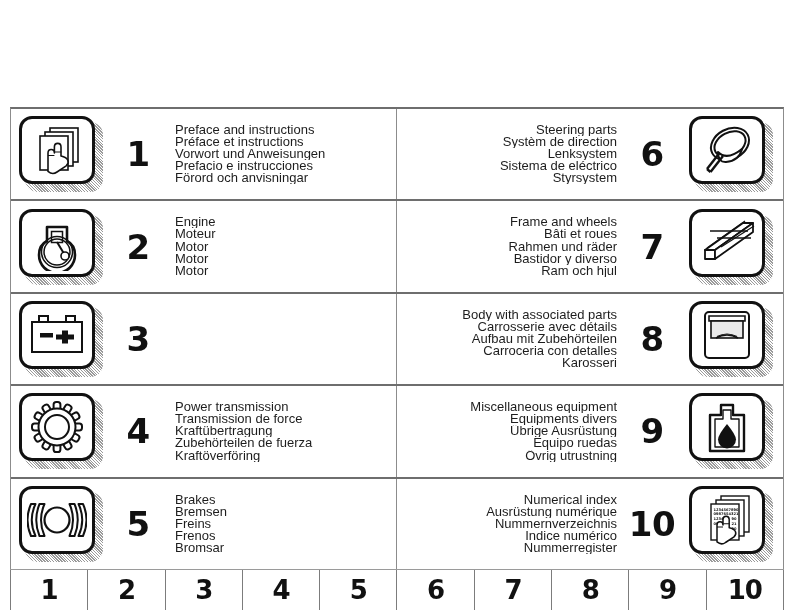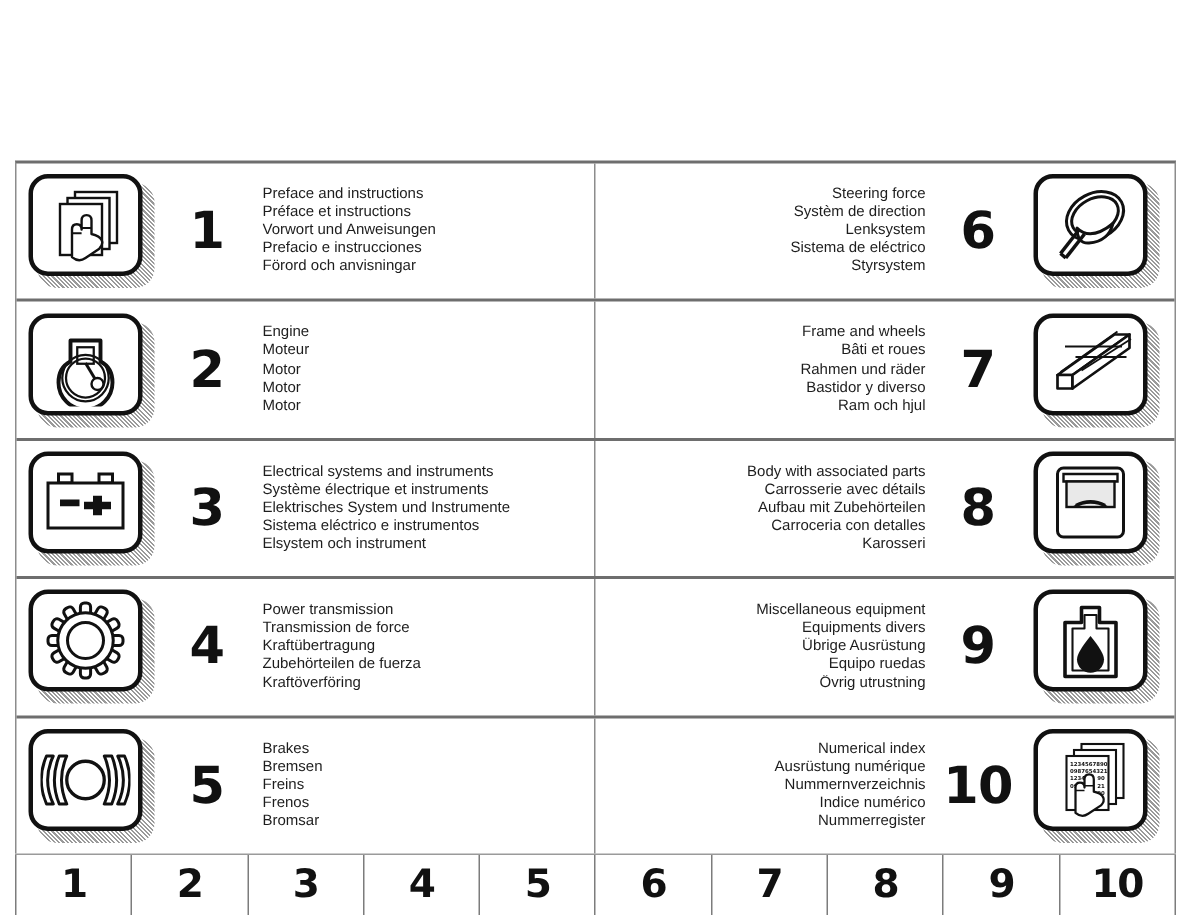--- a/index.html
+++ b/index.html
@@ -106,21 +106,21 @@
     font-size: 34px;
     line-height: 1;
     color: #111;
     letter-spacing: -0.5px;
   }
   .col-right .chapter-num { width: 66px; }
 
   
   .titles {
     flex: 1 1 auto;
-    font-size: 10px;
+    font-size: 13px;
     line-height: 12.1px;
     color: #1d1d1d;
     min-width: 0;
     padding: 0 4px;
   }
   .col-left .titles  { text-align: left; padding-left: 6px; }
   .col-right .titles { text-align: right; padding-right: 2px; }
   .titles div { white-space: nowrap; overflow: hidden; }
 
   
@@ -191,21 +191,21 @@
         <div class="titles">
           <div>Preface and instructions</div>
           <div>Préface et instructions</div>
           <div>Vorwort und Anweisungen</div>
           <div>Prefacio e instrucciones</div>
           <div>Förord och anvisningar</div>
         </div>
       </div>
       <div class="col-right">
         <div class="titles">
-          <div>Steering force</div>
+          <div>Steering parts</div>
           <div>Systèm de direction</div>
           <div>Lenksystem</div>
           <div>Sistema de eléctrico</div>
           <div>Styrsystem</div>
         </div>
         <div class="chapter-num">6</div>
         <div class="tile-wrap">
           <div class="tile-shadow"></div>
           <div class="tile">
             <svg width="60" height="56" viewBox="0 0 60 56">
@@ -289,27 +289,20 @@
                 <rect x="13" y="5" width="9" height="6"></rect>
                 <rect x="40" y="5" width="9" height="6"></rect>
                 <rect x="6" y="11" width="50" height="30"></rect>
               </g>
               <rect x="14" y="22" width="13" height="4.5" fill="#111"></rect>
               <path d="M36 19.5 h6 v4 h6 v5 h-6 v4 h-6 v-4 h-6 v-5 h6 Z" fill="#111"></path>
             </svg>
           </div>
         </div>
         <div class="chapter-num">3</div>
-        <div class="titles">
-          <div>Electrical systems and instruments</div>
-          <div>Système électrique et instruments</div>
-          <div>Elektrisches System und Instrumente</div>
-          <div>Sistema eléctrico e instrumentos</div>
-          <div>Elsystem och instrument</div>
-        </div>
       </div>
       <div class="col-right">
         <div class="titles">
           <div>Body with associated parts</div>
           <div>Carrosserie avec détails</div>
           <div>Aufbau mit Zubehörteilen</div>
           <div>Carroceria con detalles</div>
           <div>Karosseri</div>
         </div>
         <div class="chapter-num">8</div>

